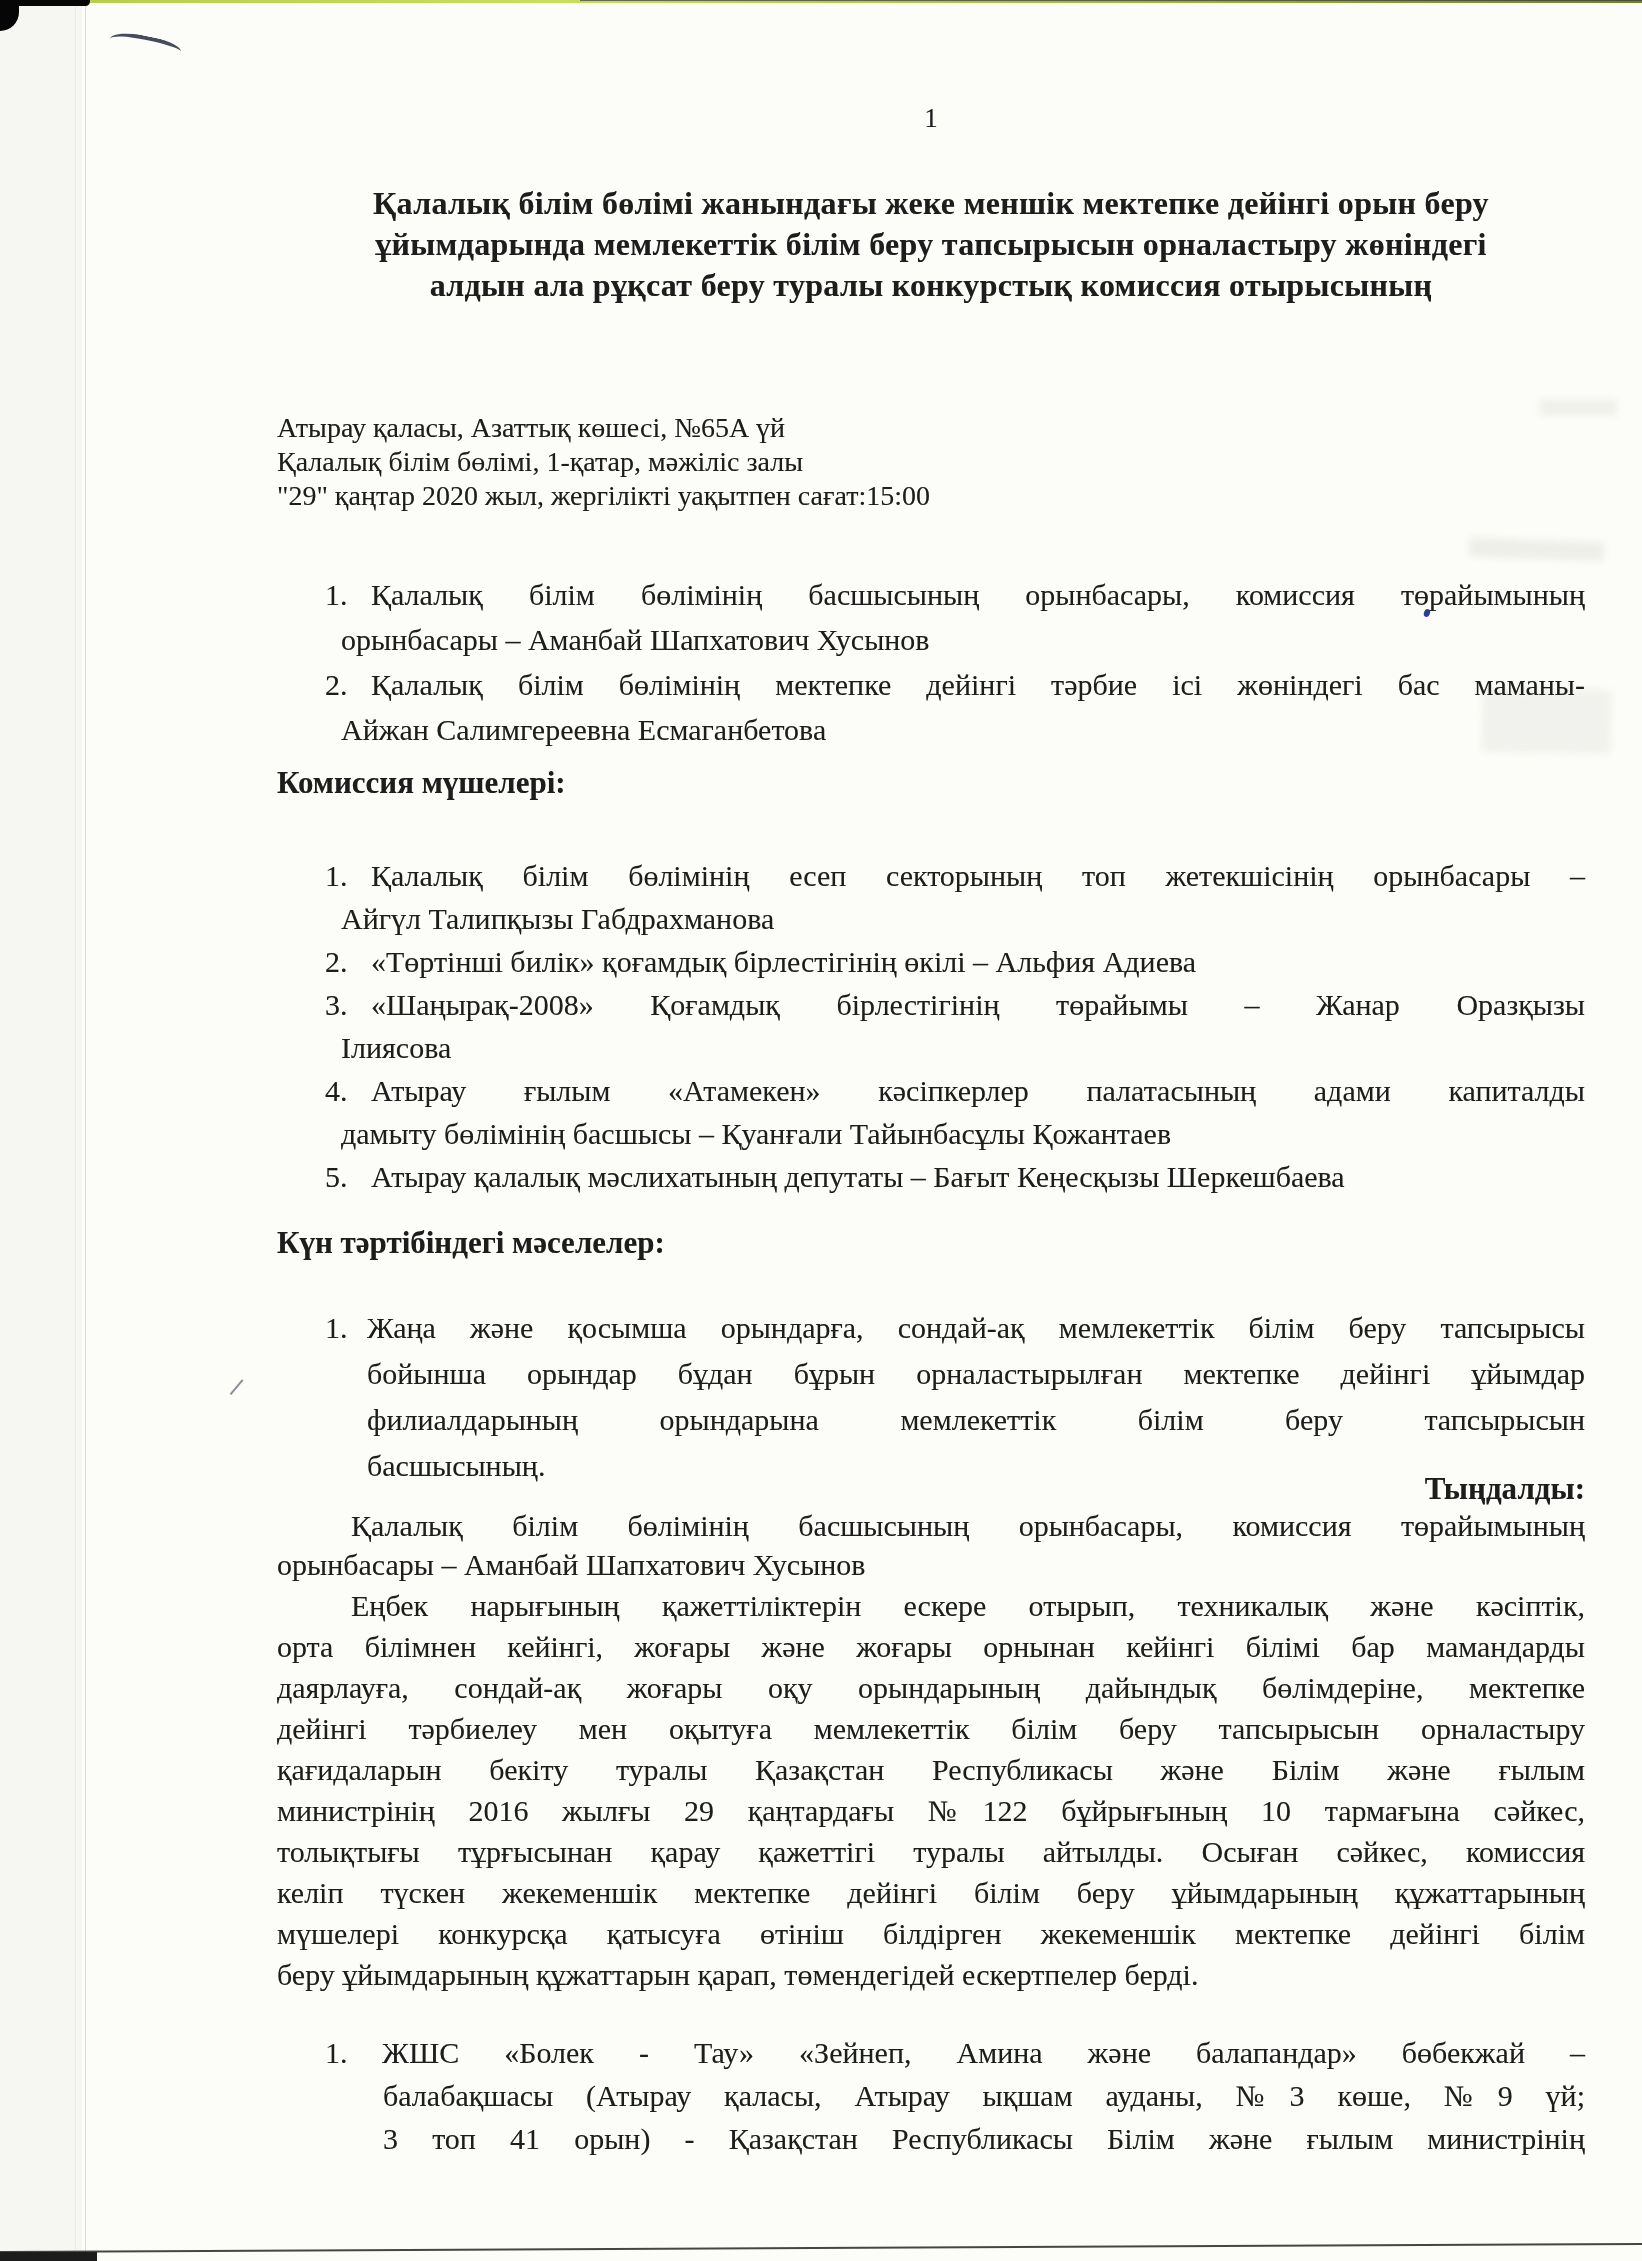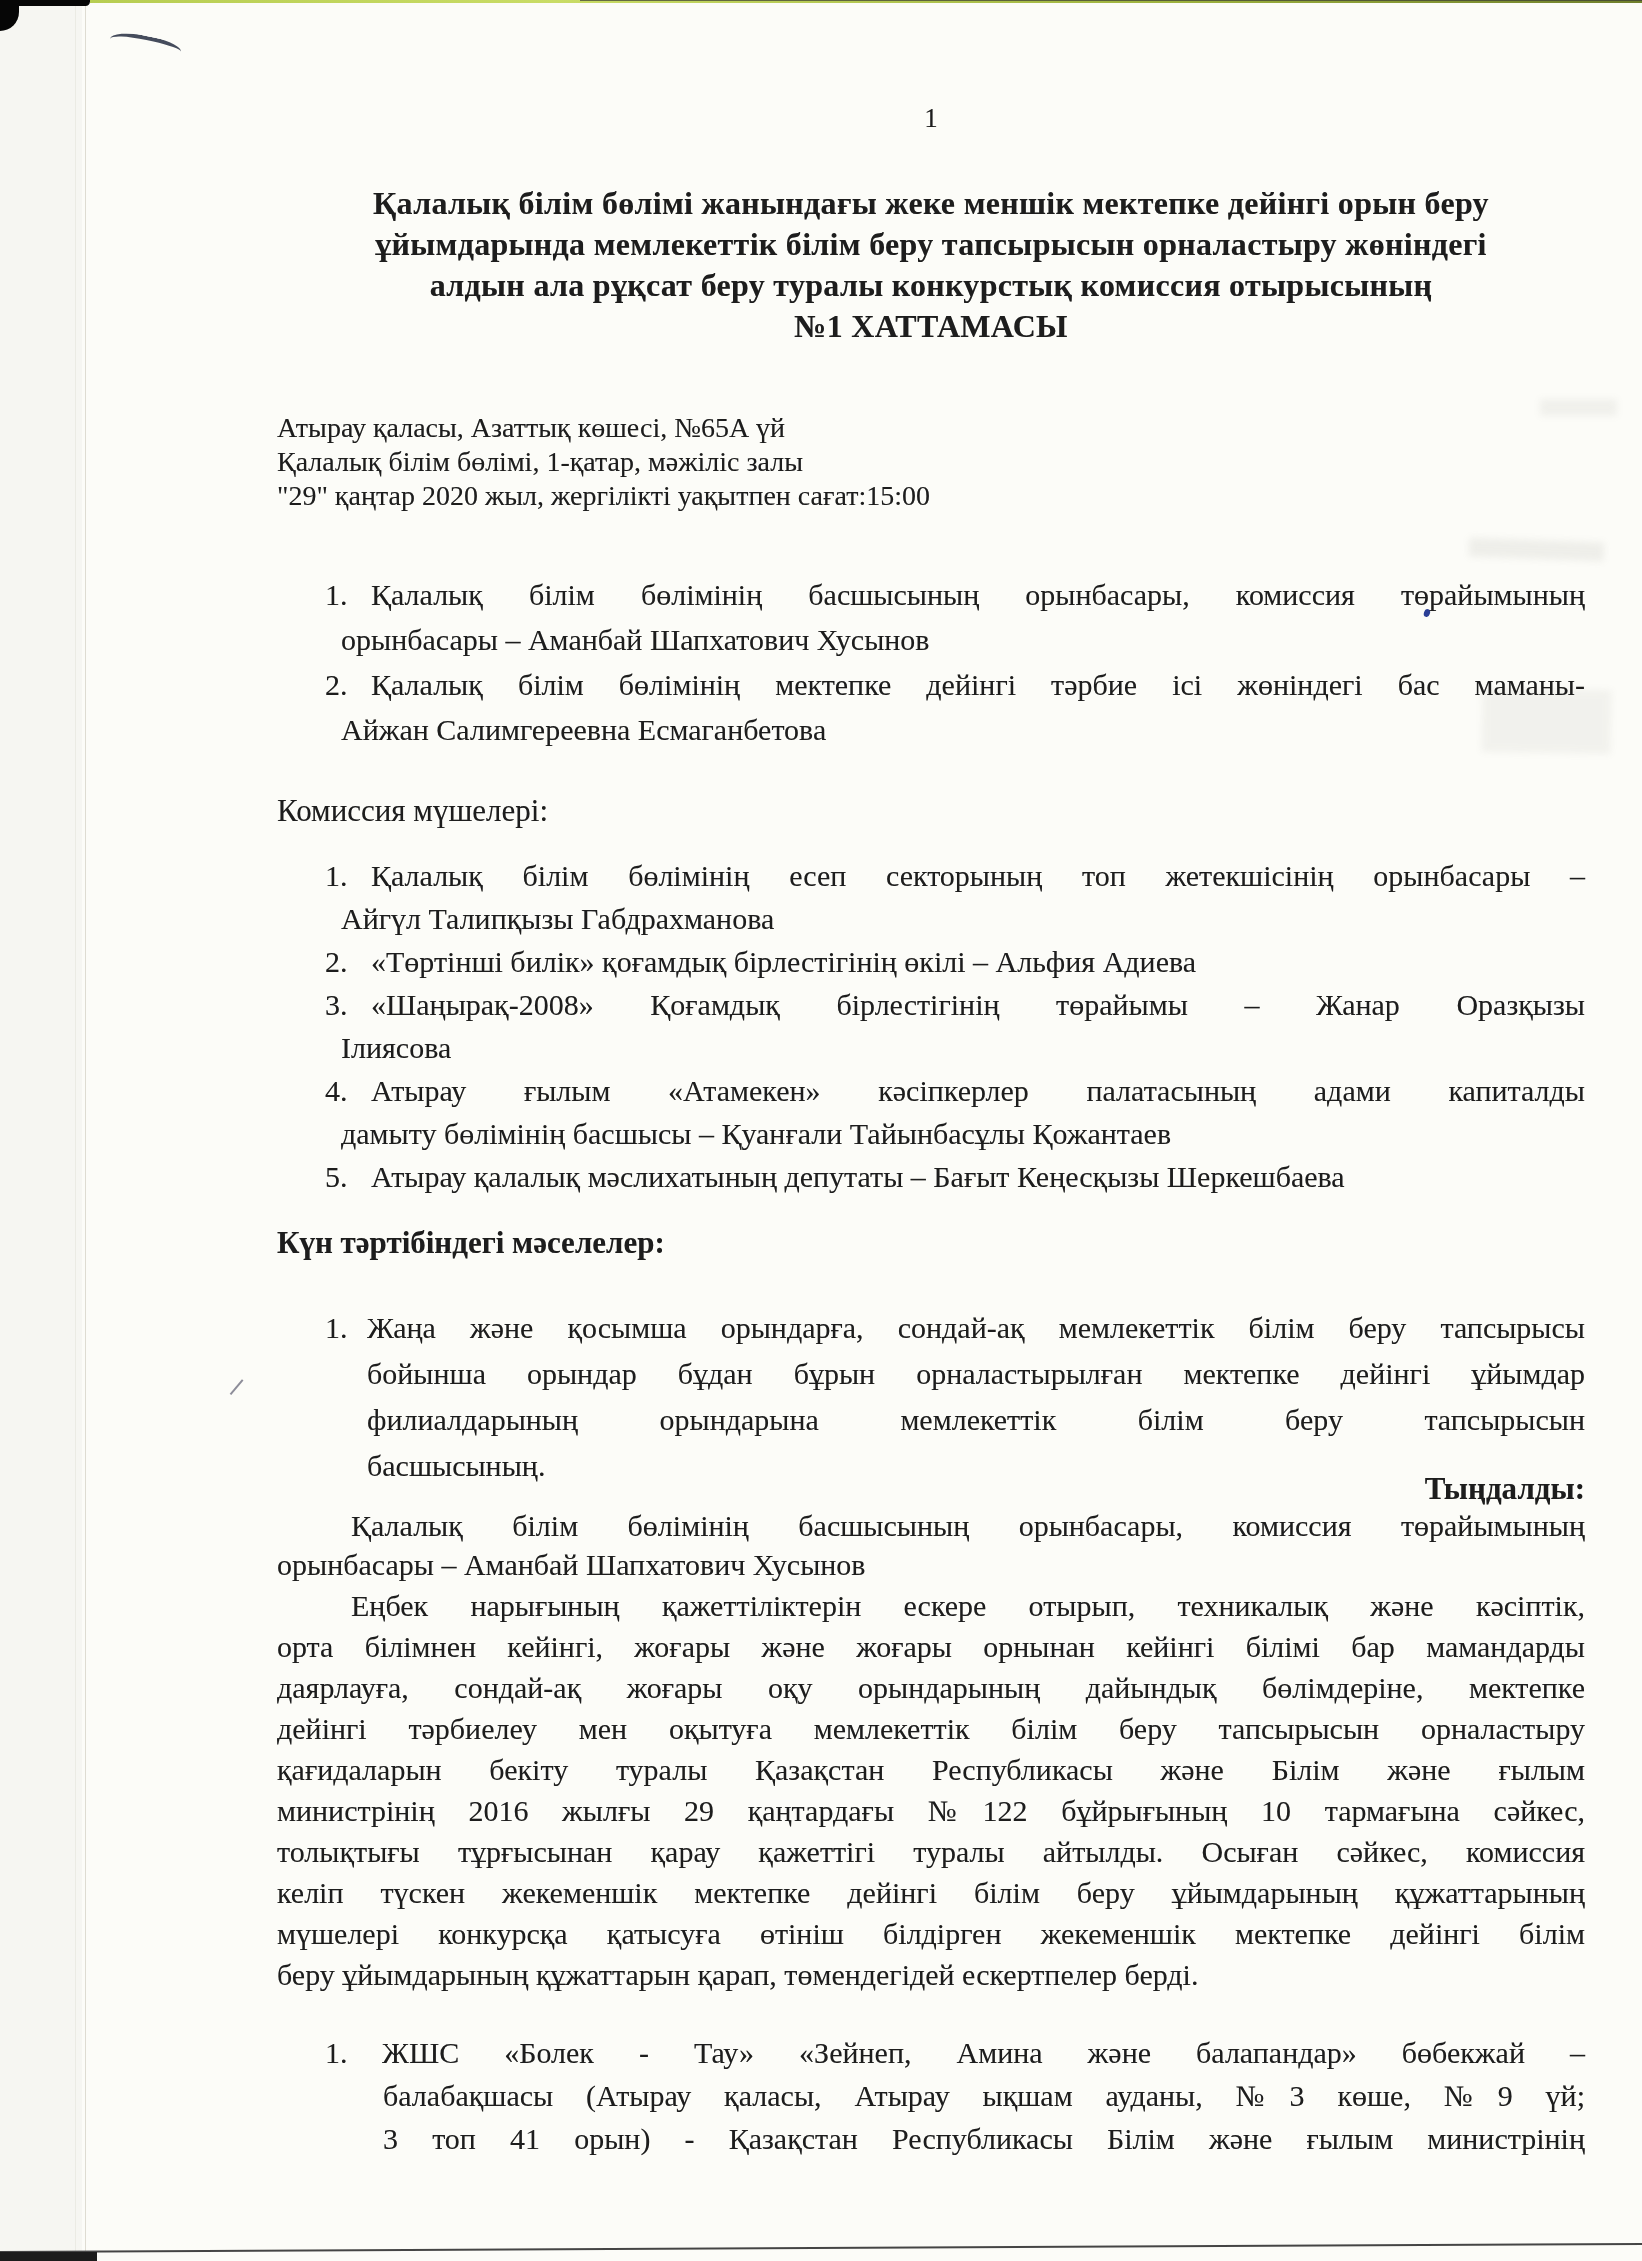--- a/index.html
+++ b/index.html
@@ -12,21 +12,21 @@
   .txt{ text-shadow:0 0 0.6px rgba(40,40,40,.35); }
   .block{position:absolute;left:277px;width:1308px;}
   .center{text-align:center;}
   .line{white-space:normal;}
   .j{text-align:justify;text-align-last:justify;}
 
   #pageno{top:103px;font-size:27px;}
   #title{top:183px;font-size:32px;line-height:41px;font-weight:bold;letter-spacing:0.3px;}
   #meta{top:411px;font-size:28px;line-height:34px;}
   #presidium{top:572px;font-size:30px;line-height:45px;}
-  #h-commission{top:765px;font-size:31px;font-weight:normal;margin-top:28px;}
+  #h-commission{top:765px;font-size:31px;font-weight:bold;}
   #commission{top:854px;font-size:30px;line-height:43px;}
   #h-agenda{top:1225px;font-size:31px;font-weight:bold;text-align:left;}
   #agenda{top:1305px;font-size:30px;line-height:46px;}
   #h-heard{top:1471px;font-size:31px;font-weight:bold;text-align:right;}
   #para1{top:1506px;font-size:30px;line-height:39px;}
   #para2{top:1585px;font-size:30px;line-height:41px;}
   #remarks{top:2031px;font-size:30px;line-height:43px;}
 
   
   .item-p{padding-left:64px;}
@@ -80,21 +80,20 @@
 <div class="art a-ghost g3"></div>
 <div class="art a-bottom-line"></div>
 <div class="art a-bottom-left"></div>
 
 <div id="pageno" class="block center txt">1</div>
 
 <div id="title" class="block center txt">
   <div class="line">Қалалық білім бөлімі жанындағы жеке меншік мектепке дейінгі орын беру</div>
   <div class="line">ұйымдарында мемлекеттік білім беру тапсырысын орналастыру жөніндегі</div>
   <div class="line">алдын ала рұқсат беру туралы конкурстық комиссия отырысының</div>
-  <div class="line">№1 ХАТТАМАСЫ</div>
 </div>
 
 <div id="meta" class="block txt">
   <div class="line">Атырау қаласы, Азаттық көшесі, №65А үй</div>
   <div class="line">Қалалық білім бөлімі, 1-қатар, мәжіліс залы</div>
   <div class="line">"29" қаңтар 2020 жыл, жергілікті уақытпен сағат:15:00</div>
 </div>
 
 <div id="presidium" class="block txt">
   <div class="item-p">

